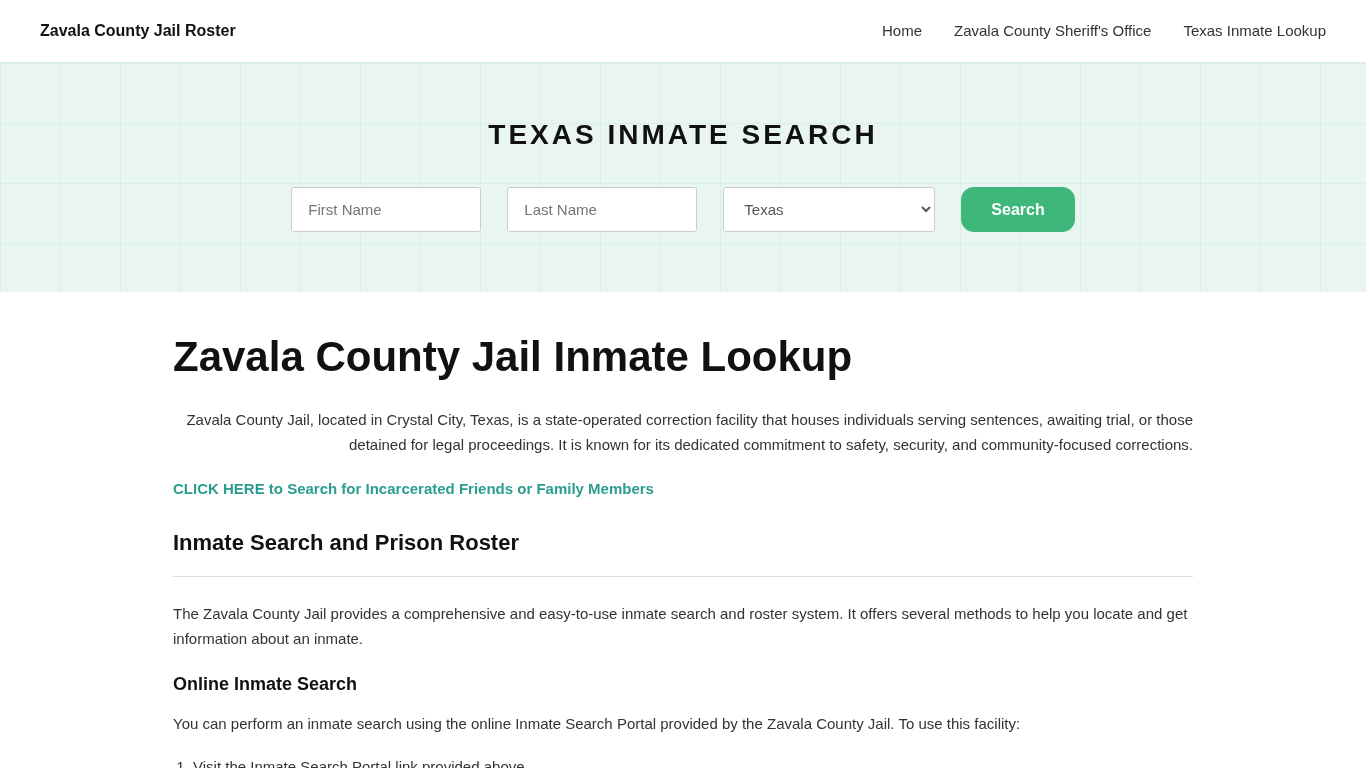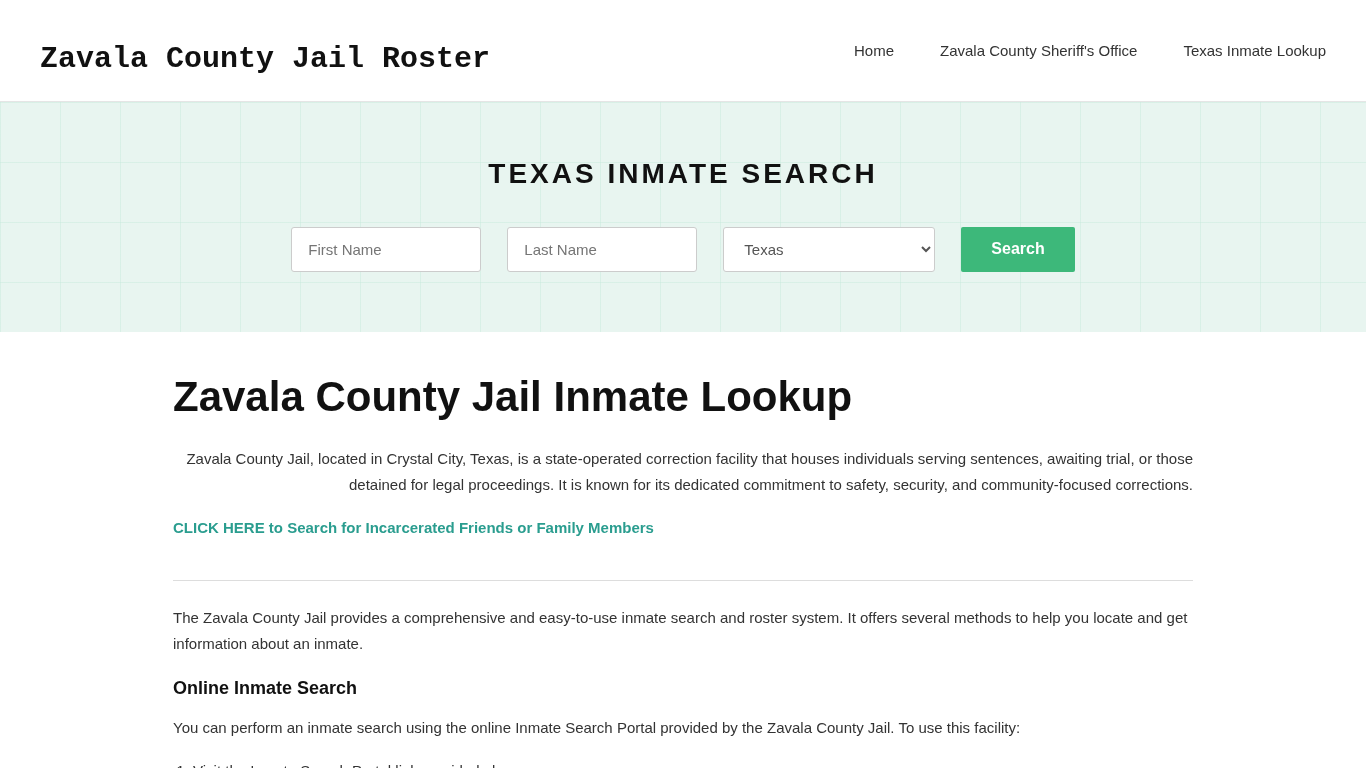--- a/index.html
+++ b/index.html
@@ -17,29 +17,28 @@
     
     .header {
       display: flex;
       align-items: center;
       justify-content: space-between;
       padding: 18px 40px;
       border-bottom: 1px solid #e5e5e5;
       background: #fff;
     }
     .site-title {
-      font-size: 30px;
-      font-weight: 900;
-      color: #111;
-      font-family: Liberation Mono, monospace;
-      margin-top: 17px;
+      font-size: 16px;
+      font-weight: 900;
+      color: #111;
+      font-family: Liberation Sans, sans-serif;
     }
     .nav {
       display: flex;
-      gap: 46px;
+      gap: 32px;
       align-items: center;
     }
     .nav a {
       text-decoration: none;
       color: #333;
       font-family: Arial, sans-serif;
       font-size: 15px;
     }
     
     .search-banner {
@@ -81,21 +80,21 @@
       width: 190px;
     }
     .search-form select {
       width: 212px;
       appearance: auto;
     }
     .search-btn {
       background: #3db87a;
       color: #fff;
       border: none;
-      border-radius: 2px;
+      border-radius: 13px;
       padding: 12px 30px;
       font-size: 16px;
       font-family: Arial, sans-serif;
       cursor: pointer;
       font-weight: 600;
     }
     
     .main-content {
       max-width: 1100px;
       margin: 0 auto;
@@ -183,20 +182,21 @@
   </form>
 </section>
 
 <main class="main-content">
   <h2 class="page-heading">Zavala County Jail Inmate Lookup</h2>
 
   <p class="intro-text">Zavala County Jail, located in Crystal City, Texas, is a state-operated correction facility that houses individuals serving sentences, awaiting trial, or those detained for legal proceedings. It is known for its dedicated commitment to safety, security, and community-focused corrections.</p>
 
   <a href="#" class="click-link">CLICK HERE to Search for Incarcerated Friends or Family Members</a>
 
+  <h3 class="section-heading">Inmate Search and Prison Roster</h3>
 
   <hr class="divider">
 
   <p class="body-text">The Zavala County Jail provides a comprehensive and easy-to-use inmate search and roster system. It offers several methods to help you locate and get information about an inmate.</p>
 
   <p class="sub-heading">Online Inmate Search</p>
 
   <p class="body-text">You can perform an inmate search using the online Inmate Search Portal provided by the Zavala County Jail. To use this facility:</p>
 
   <ol>

